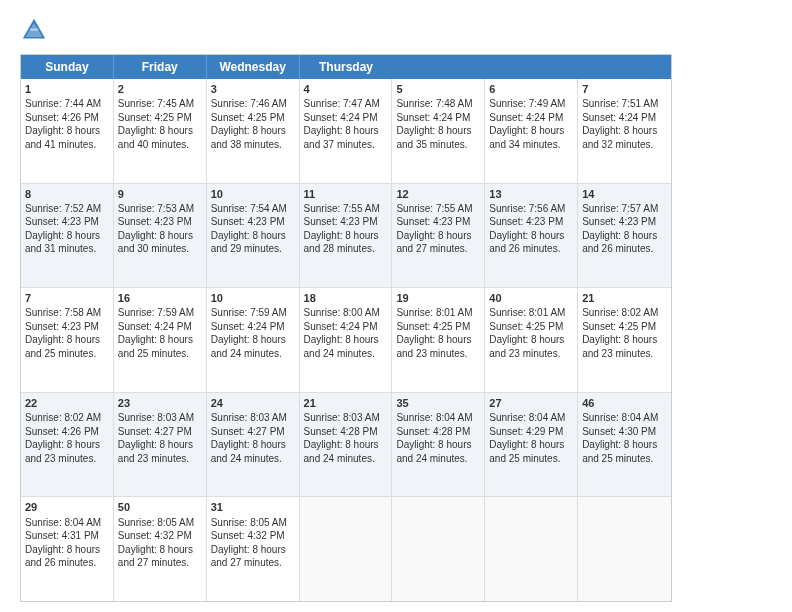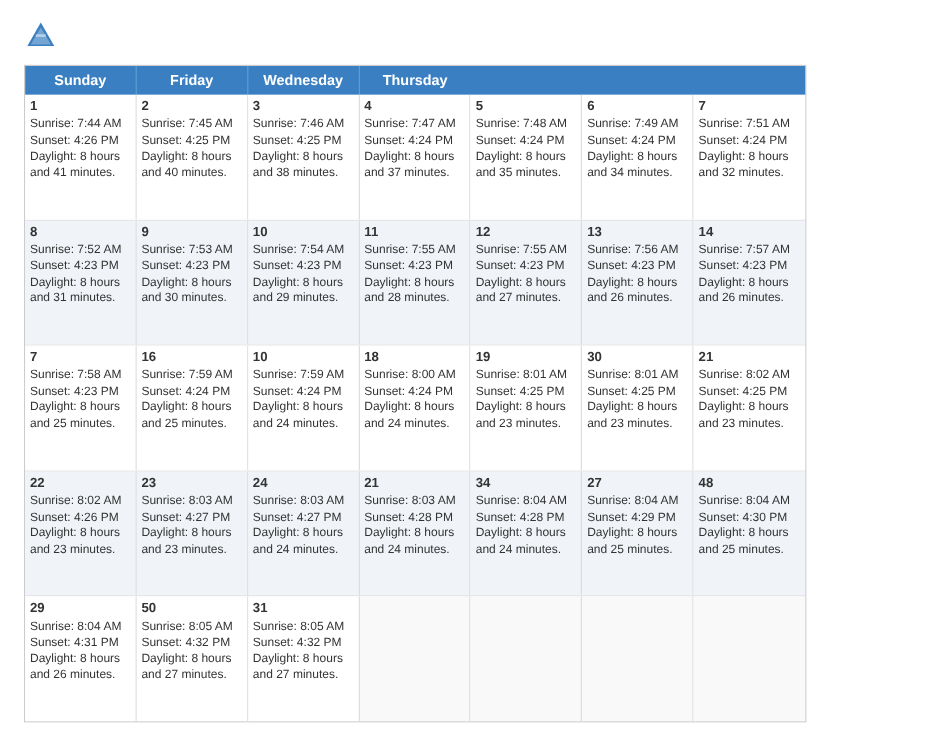--- a/index.html
+++ b/index.html
@@ -218,21 +218,21 @@
           </div>
           <div class="cal-cell">
             <span class="day-num">18</span>
             <div class="info">Sunrise: 8:00 AM<br>Sunset: 4:24 PM<br>Daylight: 8 hours and 24 minutes.</div>
           </div>
           <div class="cal-cell">
             <span class="day-num">19</span>
             <div class="info">Sunrise: 8:01 AM<br>Sunset: 4:25 PM<br>Daylight: 8 hours and 23 minutes.</div>
           </div>
           <div class="cal-cell">
-            <span class="day-num">30</span>
+            <span class="day-num">40</span>
             <div class="info">Sunrise: 8:01 AM<br>Sunset: 4:25 PM<br>Daylight: 8 hours and 23 minutes.</div>
           </div>
           <div class="cal-cell">
             <span class="day-num">21</span>
             <div class="info">Sunrise: 8:02 AM<br>Sunset: 4:25 PM<br>Daylight: 8 hours and 23 minutes.</div>
           </div>
         </div>
         <div class="cal-row alt-row">
           <div class="cal-cell">
             <span class="day-num">22</span>
@@ -244,29 +244,29 @@
           </div>
           <div class="cal-cell">
             <span class="day-num">24</span>
             <div class="info">Sunrise: 8:03 AM<br>Sunset: 4:27 PM<br>Daylight: 8 hours and 24 minutes.</div>
           </div>
           <div class="cal-cell">
             <span class="day-num">21</span>
             <div class="info">Sunrise: 8:03 AM<br>Sunset: 4:28 PM<br>Daylight: 8 hours and 24 minutes.</div>
           </div>
           <div class="cal-cell">
-            <span class="day-num">34</span>
+            <span class="day-num">35</span>
             <div class="info">Sunrise: 8:04 AM<br>Sunset: 4:28 PM<br>Daylight: 8 hours and 24 minutes.</div>
           </div>
           <div class="cal-cell">
             <span class="day-num">27</span>
             <div class="info">Sunrise: 8:04 AM<br>Sunset: 4:29 PM<br>Daylight: 8 hours and 25 minutes.</div>
           </div>
           <div class="cal-cell">
-            <span class="day-num">48</span>
+            <span class="day-num">46</span>
             <div class="info">Sunrise: 8:04 AM<br>Sunset: 4:30 PM<br>Daylight: 8 hours and 25 minutes.</div>
           </div>
         </div>
         <div class="cal-row">
           <div class="cal-cell">
             <span class="day-num">29</span>
             <div class="info">Sunrise: 8:04 AM<br>Sunset: 4:31 PM<br>Daylight: 8 hours and 26 minutes.</div>
           </div>
           <div class="cal-cell">
             <span class="day-num">50</span>

